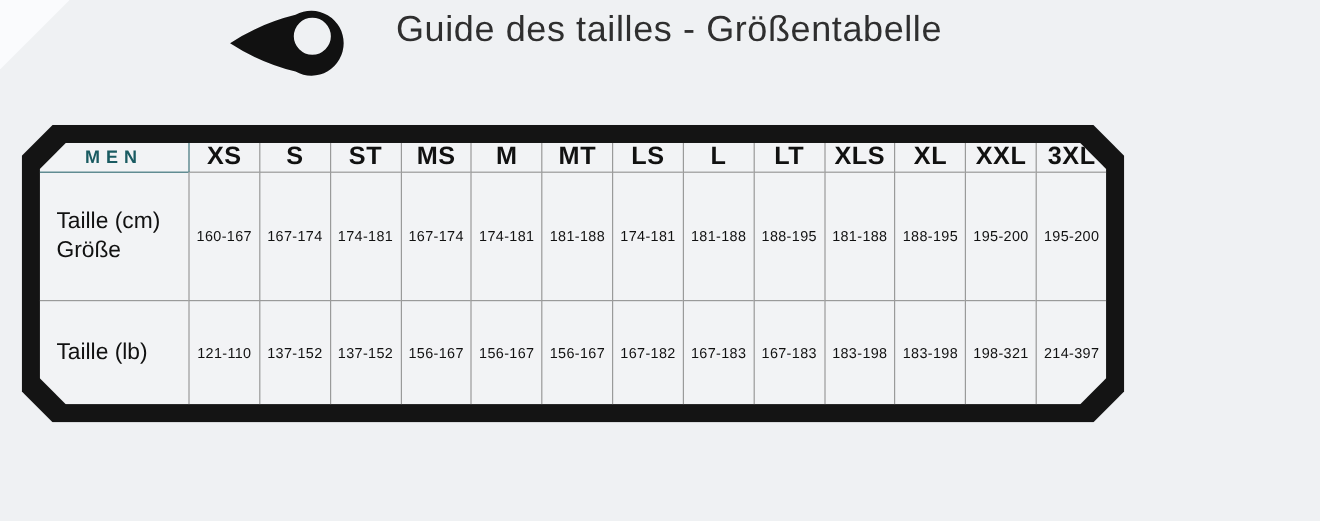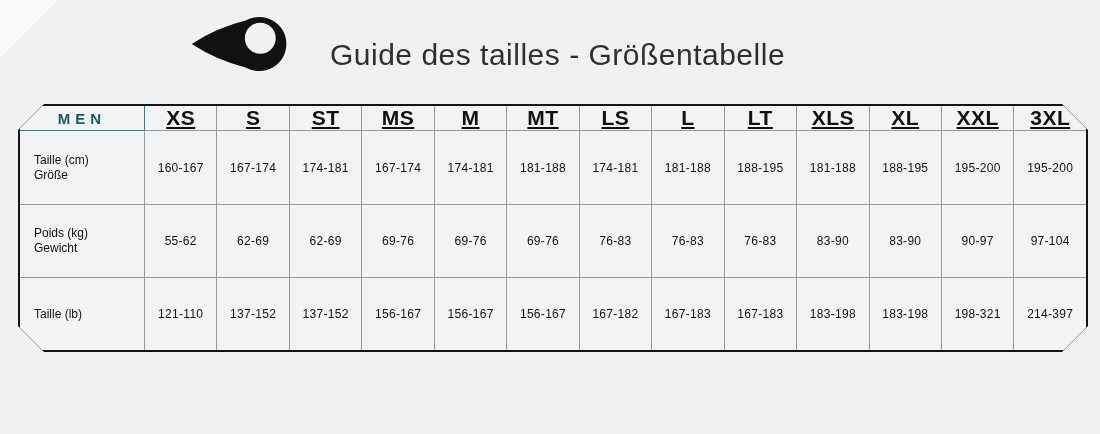--- a/index.html
+++ b/index.html
@@ -20,32 +20,32 @@
     position:relative;
     overflow:hidden;
   }
   .corner-accent{
     position:absolute;left:0;top:0;width:58px;height:58px;
     background:#fafbfd;
     clip-path:polygon(0 0,100% 0,0 100%);
   }
   .header{
     position:absolute;left:190px;top:8px;height:64px;
-    display:flex;align-items:flex-end;gap:40px;
+    display:flex;align-items:flex-start;gap:40px;
   }
   .logo{width:100px;height:56px;display:block}
   .page-title{
     font-size:30px;font-weight:300;color:var(--title-text);
     letter-spacing:.5px;white-space:nowrap;
   }
   .table-frame{
-    position:absolute;left:18px;top:104px;width:1070px;height:248px;
+    position:absolute;left:18px;top:104px;width:919px;height:248px;
     background:var(--frame-border);
     clip-path:polygon(26px 0,calc(100% - 26px) 0,100% 26px,100% calc(100% - 26px),calc(100% - 26px) 100%,26px 100%,0 calc(100% - 26px),0 26px);
-    padding:2px;
+    padding:15px;
   }
   .table-inner{
     width:100%;height:100%;
     background:var(--table-bg);
     clip-path:polygon(22px 0,calc(100% - 22px) 0,100% 22px,100% calc(100% - 22px),calc(100% - 22px) 100%,22px 100%,0 calc(100% - 22px),0 22px);
   }
   table{
     width:100%;height:100%;
     border-collapse:separate;border-spacing:0;
     table-layout:fixed;
@@ -55,28 +55,27 @@
   th.corner{
     width:124px;
     color:var(--accent-teal);
     font-size:15px;font-weight:bold;letter-spacing:5px;
     border-bottom:1px solid var(--accent-teal-line);
   }
   th.size{
     font-size:21px;font-weight:bold;letter-spacing:.5px;
     border-left:1px solid var(--grid-line);
     border-bottom:1px solid var(--grid-line);
-    text-decoration:underline;
   }
   th.size.first-size{border-left:1px solid var(--accent-teal-line)}
   td{font-size:12px;letter-spacing:.3px}
   td.val{border-left:1px solid var(--grid-line)}
   td.label{
     text-align:left;padding-left:14px;
-    font-size:12px;line-height:1.25;letter-spacing:0;
+    font-size:19px;line-height:1.25;letter-spacing:0;
   }
   tbody tr + tr td{border-top:1px solid var(--grid-line)}
   tbody tr.after-thick td{border-top:3px solid var(--thick-separator)}
 </style>
 </head>
 <body>
 
 <div class="corner-accent"></div>
 
 <div class="header">
@@ -123,39 +122,20 @@
             <td class="val">174-181</td>
             <td class="val">181-188</td>
             <td class="val">188-195</td>
             <td class="val">181-188</td>
             <td class="val">188-195</td>
             <td class="val">195-200</td>
             <td class="val">195-200</td>
           </tr>
           <tr>
             <td class="label">
-              <div>Poids (kg)</div>
-              <div>Gewicht</div>
-            </td>
-            <td class="val">55-62</td>
-            <td class="val">62-69</td>
-            <td class="val">62-69</td>
-            <td class="val">69-76</td>
-            <td class="val">69-76</td>
-            <td class="val">69-76</td>
-            <td class="val">76-83</td>
-            <td class="val">76-83</td>
-            <td class="val">76-83</td>
-            <td class="val">83-90</td>
-            <td class="val">83-90</td>
-            <td class="val">90-97</td>
-            <td class="val">97-104</td>
-          </tr>
-          <tr>
-            <td class="label">
               <div>Taille (lb)</div>
             </td>
             <td class="val">121-110</td>
             <td class="val">137-152</td>
             <td class="val">137-152</td>
             <td class="val">156-167</td>
             <td class="val">156-167</td>
             <td class="val">156-167</td>
             <td class="val">167-182</td>
             <td class="val">167-183</td>

